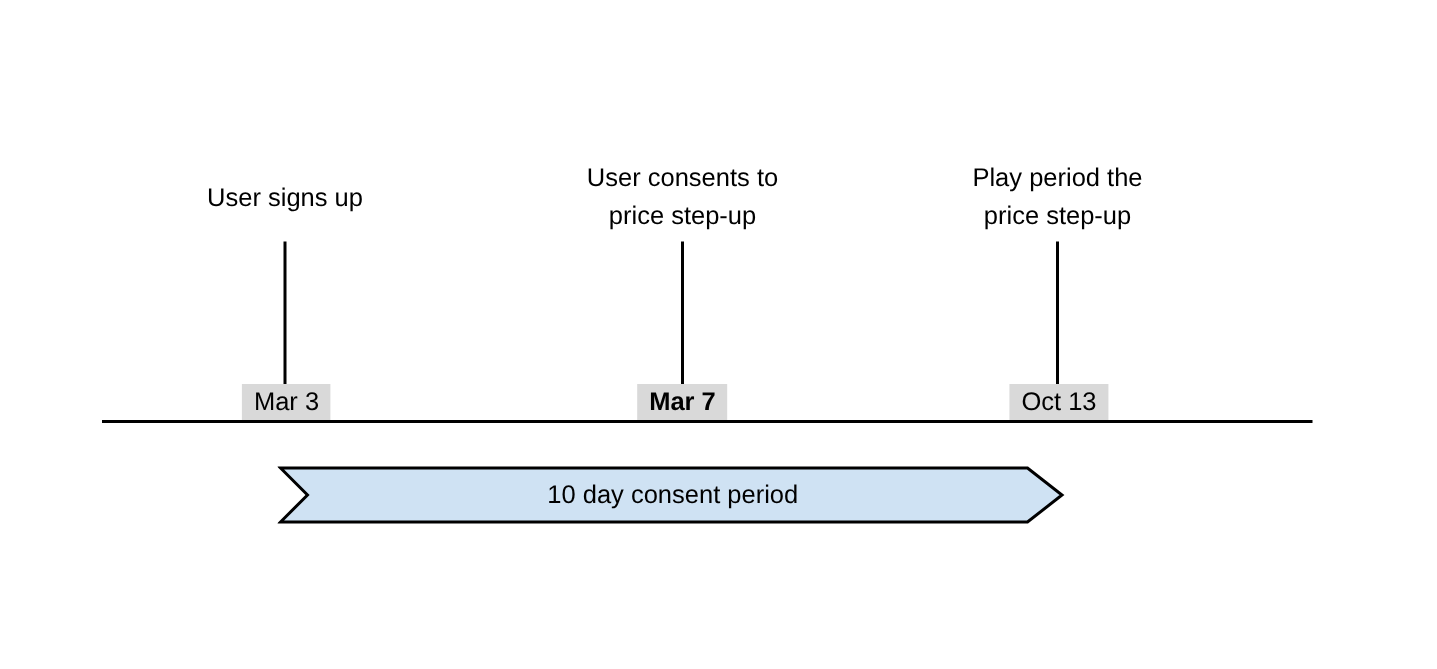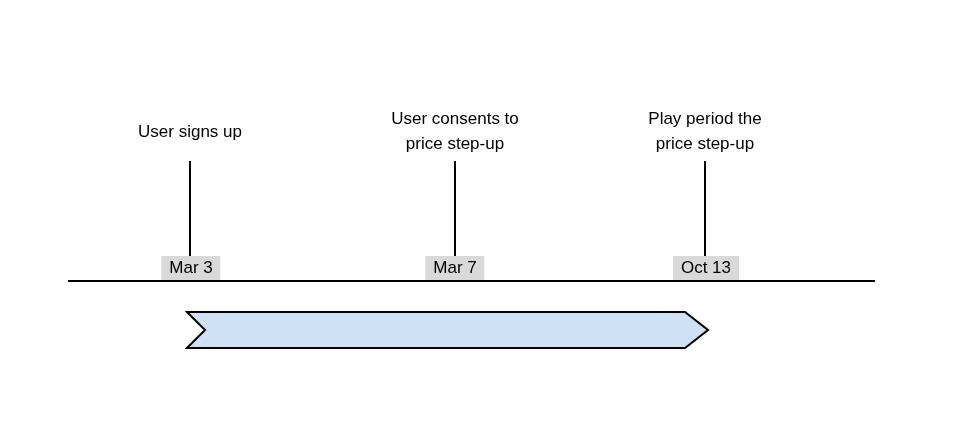--- a/index.html
+++ b/index.html
@@ -49,21 +49,21 @@
     position: absolute;
     top: 256px;
     transform: translateX(-50%);
     background: #d9d9d9;
     padding: 0 8px;
     font-size: 17px;
     line-height: 24px;
     white-space: nowrap;
   }
   .d1 { left: 191px; }
-  .d2 { left: 455px; }
+  .d2 { left: 455px; font-weight: bold; }
   .d3 { left: 706px; }
 
   .banner-svg {
     position: absolute;
     left: 185px;
     top: 310px;
     width: 527px;
     height: 40px;
   }
   .banner-svg polygon {
@@ -101,14 +101,15 @@
   <div class="date-label d2">Mar 7</div>
 
   <div class="event-title t3">Play period the
 price step-up</div>
   <div class="tick tick3"></div>
   <div class="date-label d3">Oct 13</div>
 
   <svg class="banner-svg" viewBox="0 0 527 40" aria-hidden="true">
     <polygon points="2,2 500,2 523,20 500,38 2,38 20,20" fill="#cfe2f3"></polygon>
   </svg>
+  <div class="banner-text">10 day consent period</div>
 
 </div>
 
 </body></html>

